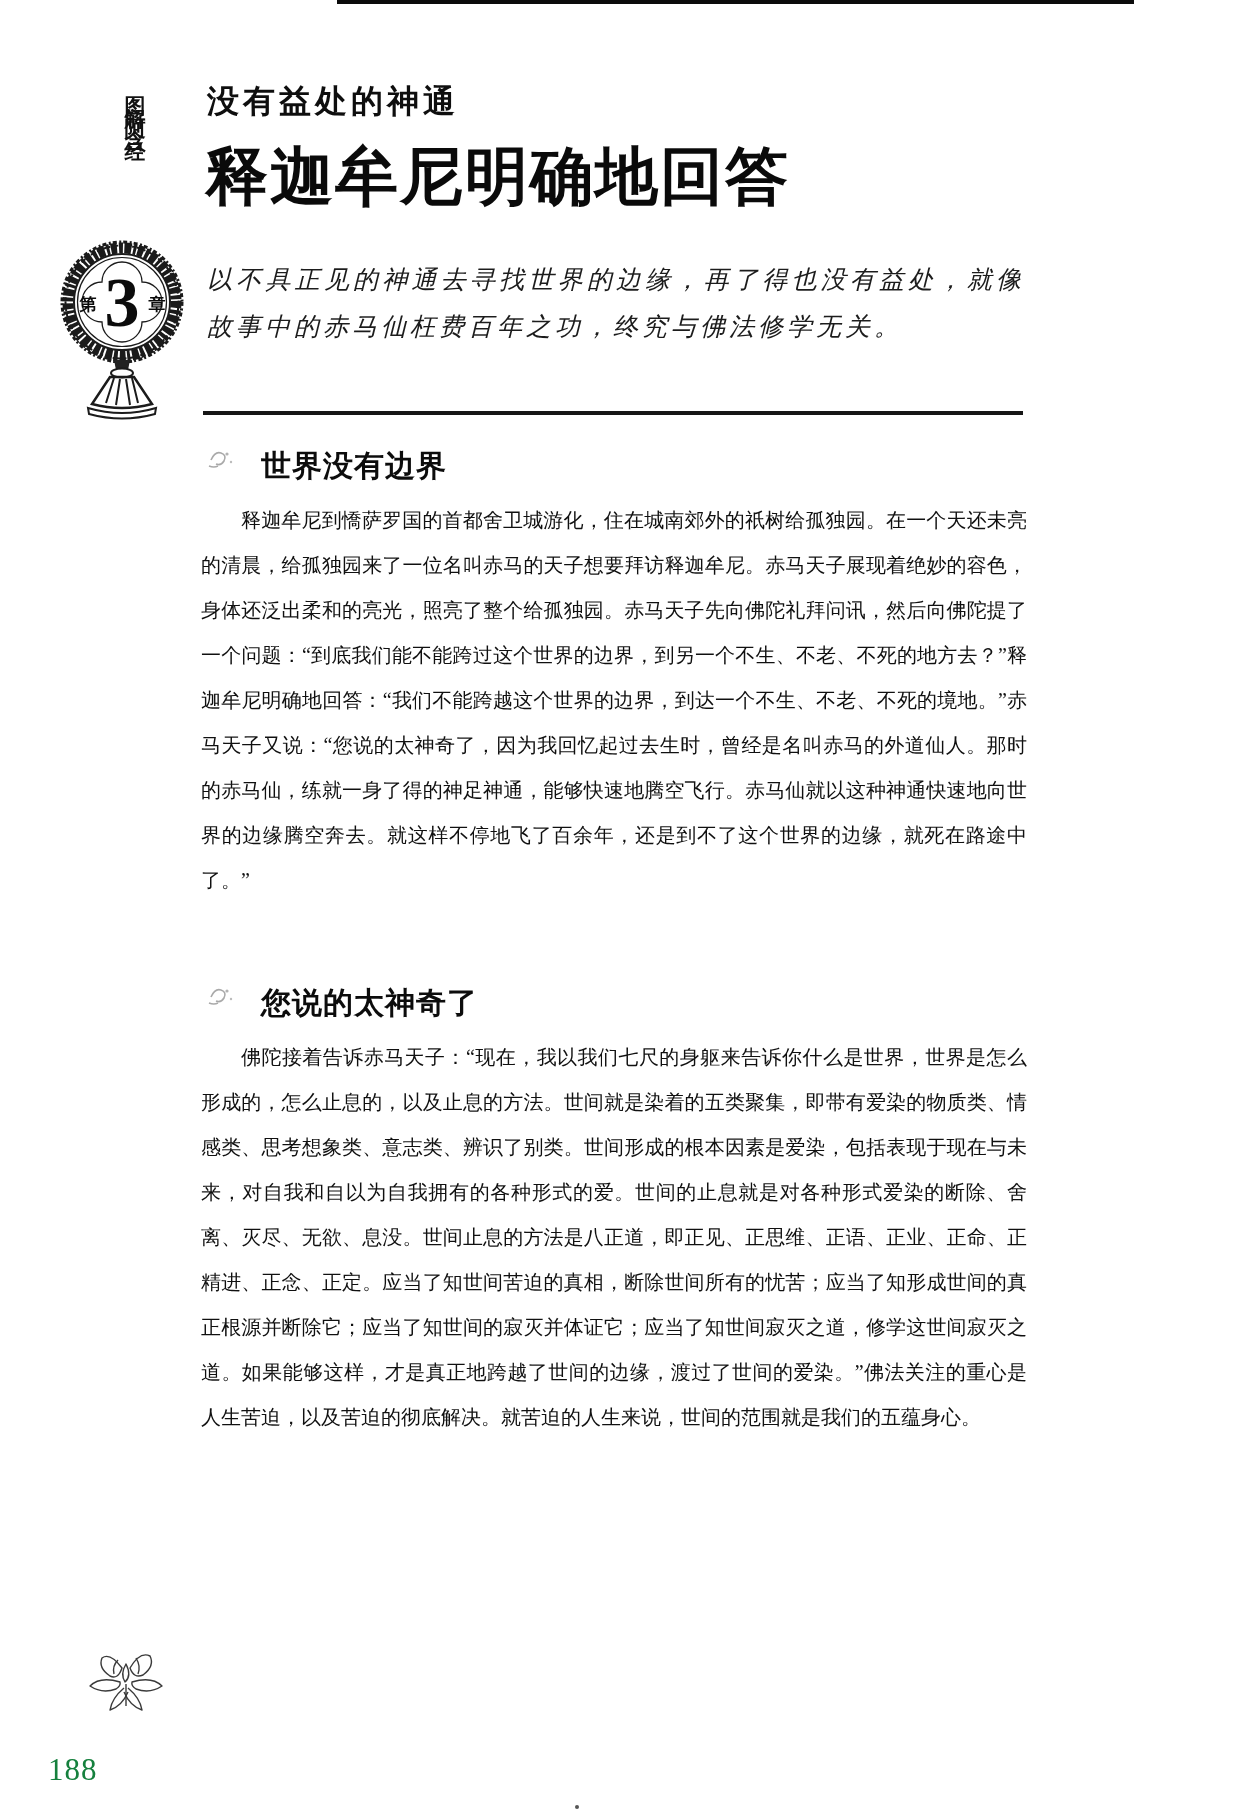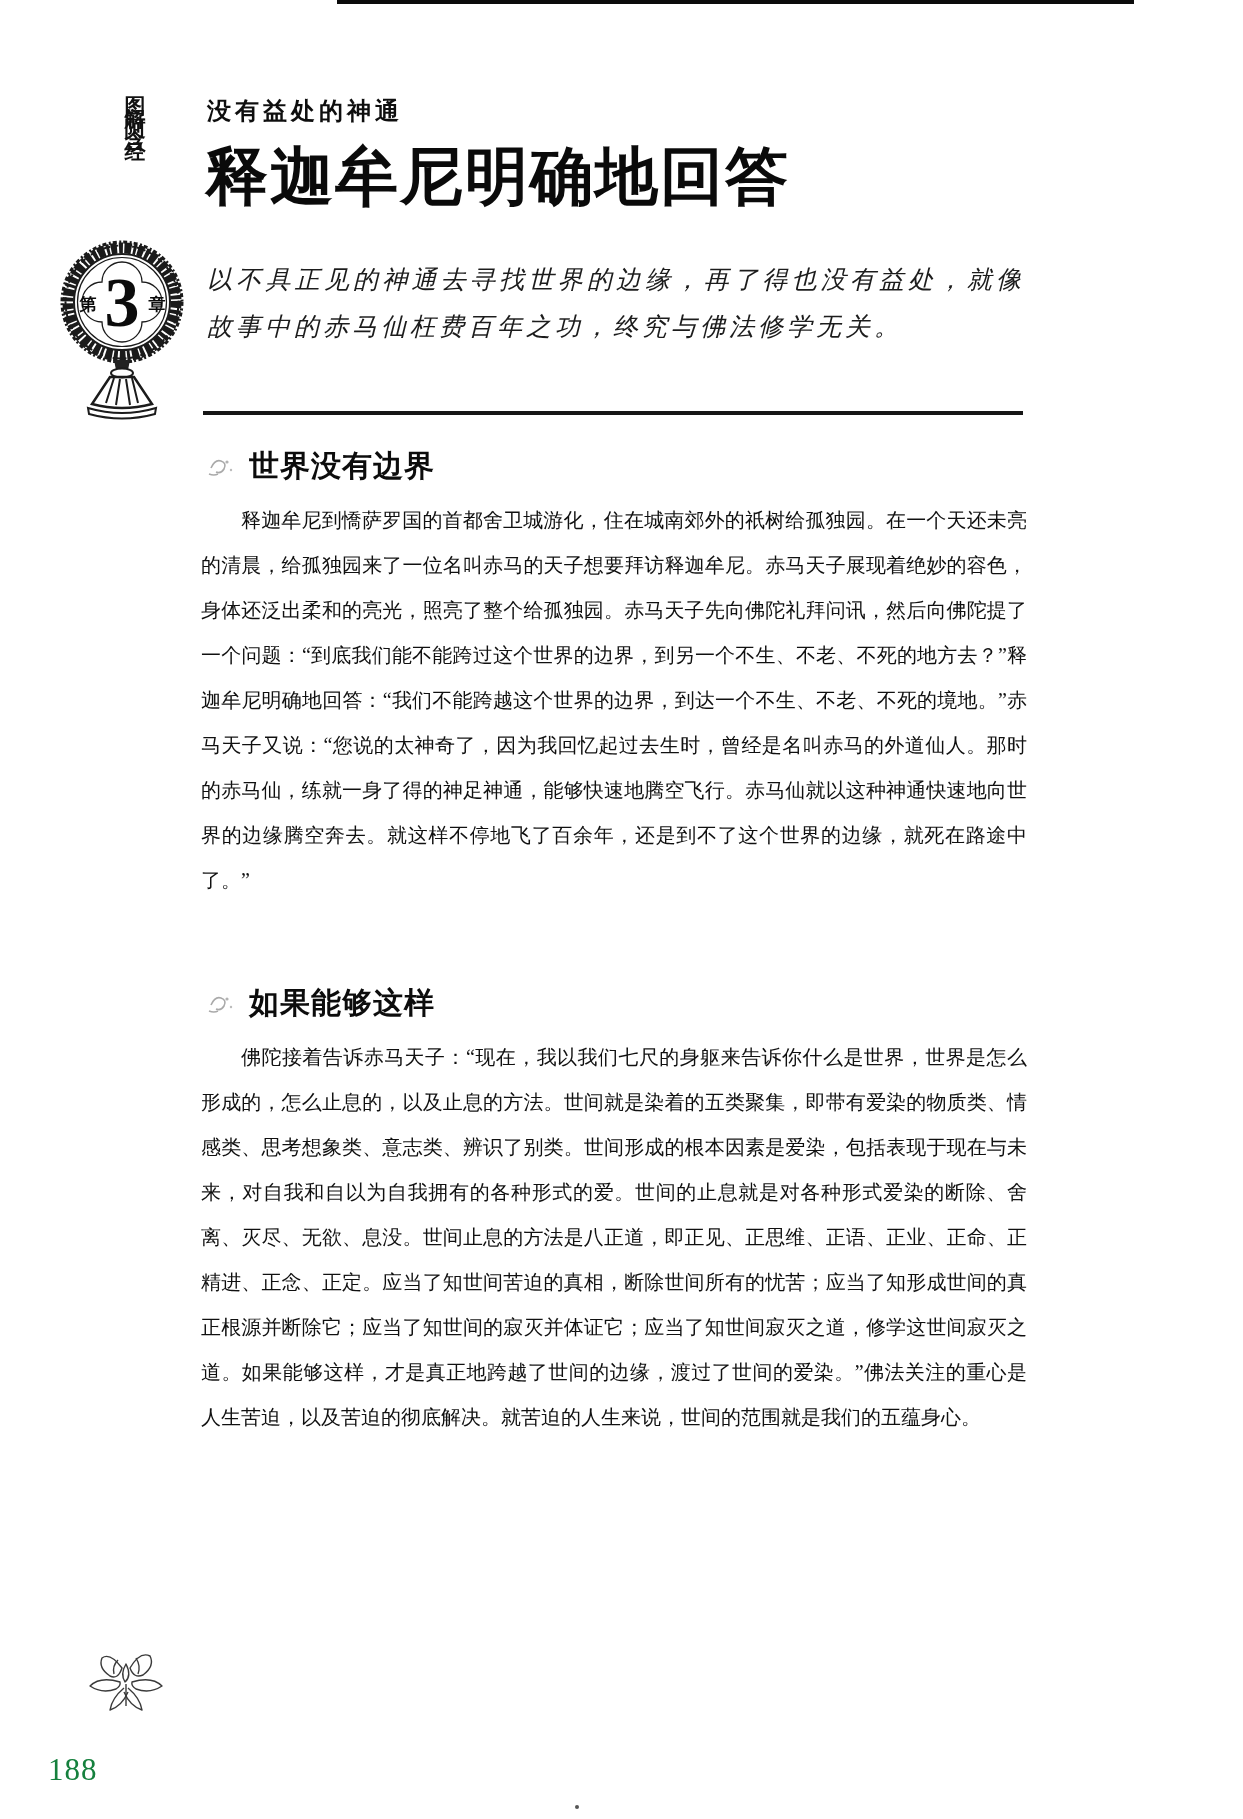--- a/index.html
+++ b/index.html
@@ -20,41 +20,41 @@
     font-family:"Liberation Serif", serif; font-weight:bold;
     font-size:21px; letter-spacing:11px; color:#111;
   }
   .chapter-medallion {
     position:absolute; left:58px; top:212px; width:128px; height:224px;
   }
   
   .kicker {
     position:absolute; left:207px; top:80px;
     font-family:"Liberation Serif", serif; font-weight:bold;
-    font-size:24px; letter-spacing:4px; color:#0e0e0e;margin-top:15px;
+    font-size:32px; letter-spacing:4px; color:#0e0e0e;
   }
   .main-title {
     position:absolute; left:205px; top:134px;
     font-family:"Liberation Serif", serif; font-weight:bold;
     font-size:63px; letter-spacing:2px; color:#0a0a0a;
   }
   .intro {
     position:absolute; left:207px; top:256px; width:818px;
     font-family:Liberation Serif, serif; font-style:italic;
     font-size:25px; line-height:47px; letter-spacing:4px; color:#1c1c1c;
     text-align:justify;
   }
   .header-divider {
     position:absolute; left:203px; top:411px; width:820px; height:4px;
     background:#161616;
   }
   
   .section-heading {
     position:absolute; left:205px;
-    display:flex; align-items:center; gap:12px;
+    display:flex; align-items:flex-start; gap:24px;
   }
   .heading-ornament { width:32px; height:26px; opacity:.75; flex:0 0 auto; }
   .section-heading .h-text {
     font-family:"Liberation Sans", sans-serif; font-weight:bold;
     font-size:30px; letter-spacing:1px; color:#0c0c0c;
   }
   .body-para {
     position:absolute; left:201px; width:826px;
     font-family:"Liberation Serif", serif;
     font-size:20px; line-height:45px; color:#101010;
@@ -128,21 +128,21 @@
 
 <div class="section-heading" id="heading-2">
   <svg class="heading-ornament" viewBox="0 0 32 26">
     <g fill="none" stroke="#8d8d8d" stroke-width="1.6">
       <path d="M6,14 q4,-9 10,-7 q6,2 3,8 q-3,5 -8,3"></path>
       <circle cx="22" cy="8" r="1.6" fill="#9a9a9a" stroke="none"></circle>
       <circle cx="26" cy="16" r="1.2" fill="#a5a5a5" stroke="none"></circle>
       <path d="M4,20 q5,2 9,0"></path>
     </g>
   </svg>
-  <span class="h-text">如果能够这样</span>
+  <span class="h-text">您说的太神奇了</span>
 </div>
 <p class="body-para" id="para-2">佛陀接着告诉赤马天子：“现在，我以我们七尺的身躯来告诉你什么是世界，世界是怎么形成的，怎么止息的，以及止息的方法。世间就是染着的五类聚集，即带有爱染的物质类、情感类、思考想象类、意志类、辨识了别类。世间形成的根本因素是爱染，包括表现于现在与未来，对自我和自以为自我拥有的各种形式的爱。世间的止息就是对各种形式爱染的断除、舍离、灭尽、无欲、息没。世间止息的方法是八正道，即正见、正思维、正语、正业、正命、正精进、正念、正定。应当了知世间苦迫的真相，断除世间所有的忧苦；应当了知形成世间的真正根源并断除它；应当了知世间的寂灭并体证它；应当了知世间寂灭之道，修学这世间寂灭之道。如果能够这样，才是真正地跨越了世间的边缘，渡过了世间的爱染。”佛法关注的重心是人生苦迫，以及苦迫的彻底解决。就苦迫的人生来说，世间的范围就是我们的五蕴身心。</p>
 
 <div class="lotus-ornament">
   <svg viewBox="0 0 92 82" width="92" height="82">
     <g fill="none" stroke="#3a3a3a" stroke-width="1.4" stroke-linejoin="round">
 
       <path d="M46,26 q-6,10 -1,18 q7,-6 1,-18 Z"></path>
 
       <path d="M42,30 q-12,-16 -20,-10 q-4,10 8,18 q8,4 12,-8 Z"></path>

